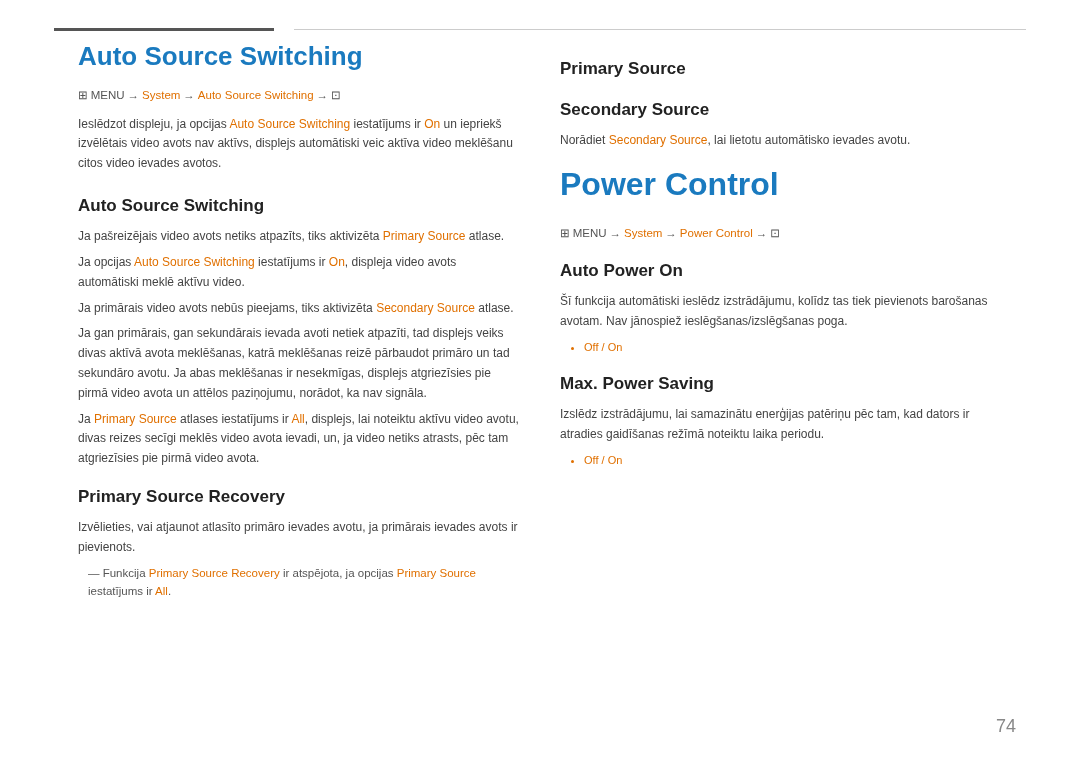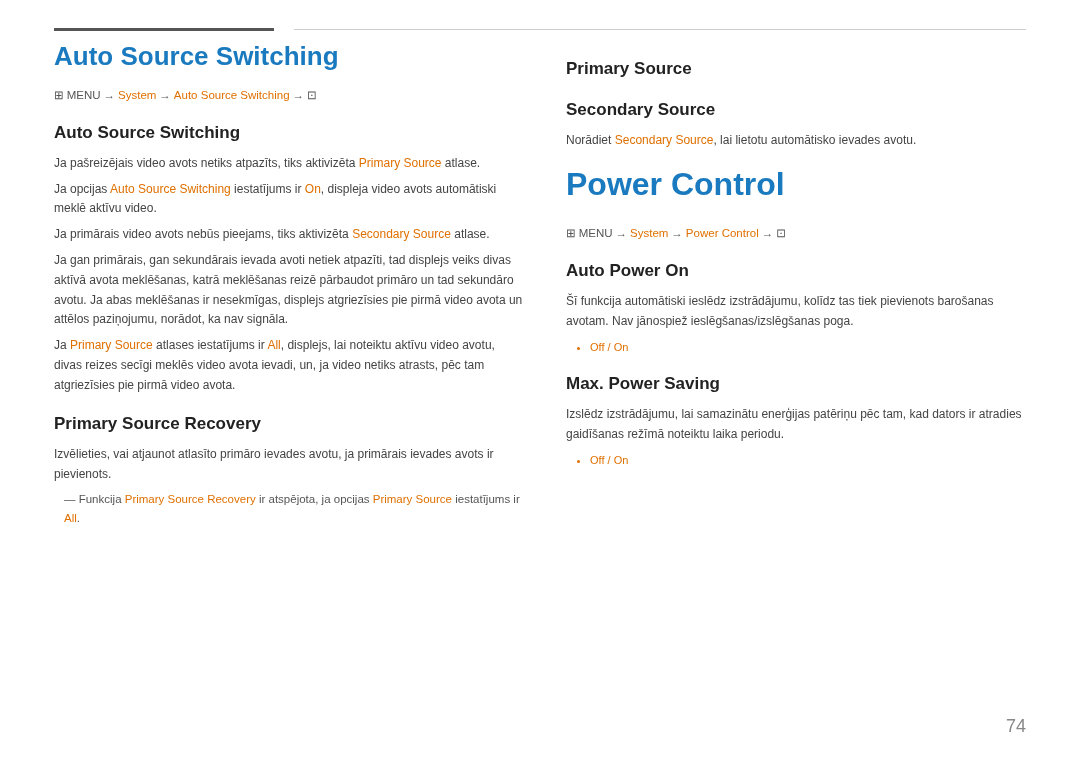--- a/index.html
+++ b/index.html
@@ -26,21 +26,21 @@
       margin-right: 20px;
       flex-shrink: 0;
     }
     .top-bar-right {
       flex: 1;
       border-top: 1px solid #ccc;
       margin-top: 1px;
     }
     .content-wrapper {
       display: flex;
-      padding: 0 54px;
+      padding: 0 78px;
       margin-top: 10px;
       gap: 40px;
     }
     .left-col {
       flex: 1;
       max-width: 500px;
     }
     .right-col {
       flex: 1;
       max-width: 460px;
@@ -106,21 +106,21 @@
       margin-top: 4px;
     }
     .bullet-list li {
       font-size: 11px;
       color: #e07000;
       line-height: 1.7;
     }
     .page-number {
       position: absolute;
       bottom: 22px;
-      right: 54px;
+      right: 64px;
       font-size: 18px;
       color: #888;
     }
   </style>
 </head>
 <body>
 
 <div class="top-bar">
   <div class="top-bar-left"></div>
   <div class="top-bar-right"></div>
@@ -135,20 +135,21 @@
       <span>⊞</span>
       <span>MENU</span>
       <span>→</span>
       <span class="orange">System</span>
       <span>→</span>
       <span class="orange">Auto Source Switching</span>
       <span>→</span>
       <span>⊡</span>
     </div>
 
+    <p class="intro-text">Ieslēdzot displeju, ja opcijas <span class="orange">Auto Source Switching</span> iestatījums ir <span class="orange">On</span> un iepriekš izvēlētais video avots nav aktīvs, displejs automātiski veic aktīva video meklēšanu citos video ievades avotos.</p>
 
     <h2 class="section-title">Auto Source Switching</h2>
     <p class="section-text">Ja pašreizējais video avots netiks atpazīts, tiks aktivizēta <span class="orange">Primary Source</span> atlase.</p>
     <p class="section-text">Ja opcijas <span class="orange">Auto Source Switching</span> iestatījums ir <span class="orange">On</span>, displeja video avots automātiski meklē aktīvu video.</p>
     <p class="section-text">Ja primārais video avots nebūs pieejams, tiks aktivizēta <span class="orange">Secondary Source</span> atlase.</p>
     <p class="section-text">Ja gan primārais, gan sekundārais ievada avoti netiek atpazīti, tad displejs veiks divas aktīvā avota meklēšanas, katrā meklēšanas reizē pārbaudot primāro un tad sekundāro avotu. Ja abas meklēšanas ir nesekmīgas, displejs atgriezīsies pie pirmā video avota un attēlos paziņojumu, norādot, ka nav signāla.</p>
     <p class="section-text">Ja <span class="orange">Primary Source</span> atlases iestatījums ir <span class="orange">All</span>, displejs, lai noteiktu aktīvu video avotu, divas reizes secīgi meklēs video avota ievadi, un, ja video netiks atrasts, pēc tam atgriezīsies pie pirmā video avota.</p>
 
     <h2 class="section-title">Primary Source Recovery</h2>
     <p class="section-text">Izvēlieties, vai atjaunot atlasīto primāro ievades avotu, ja primārais ievades avots ir pievienots.</p>

